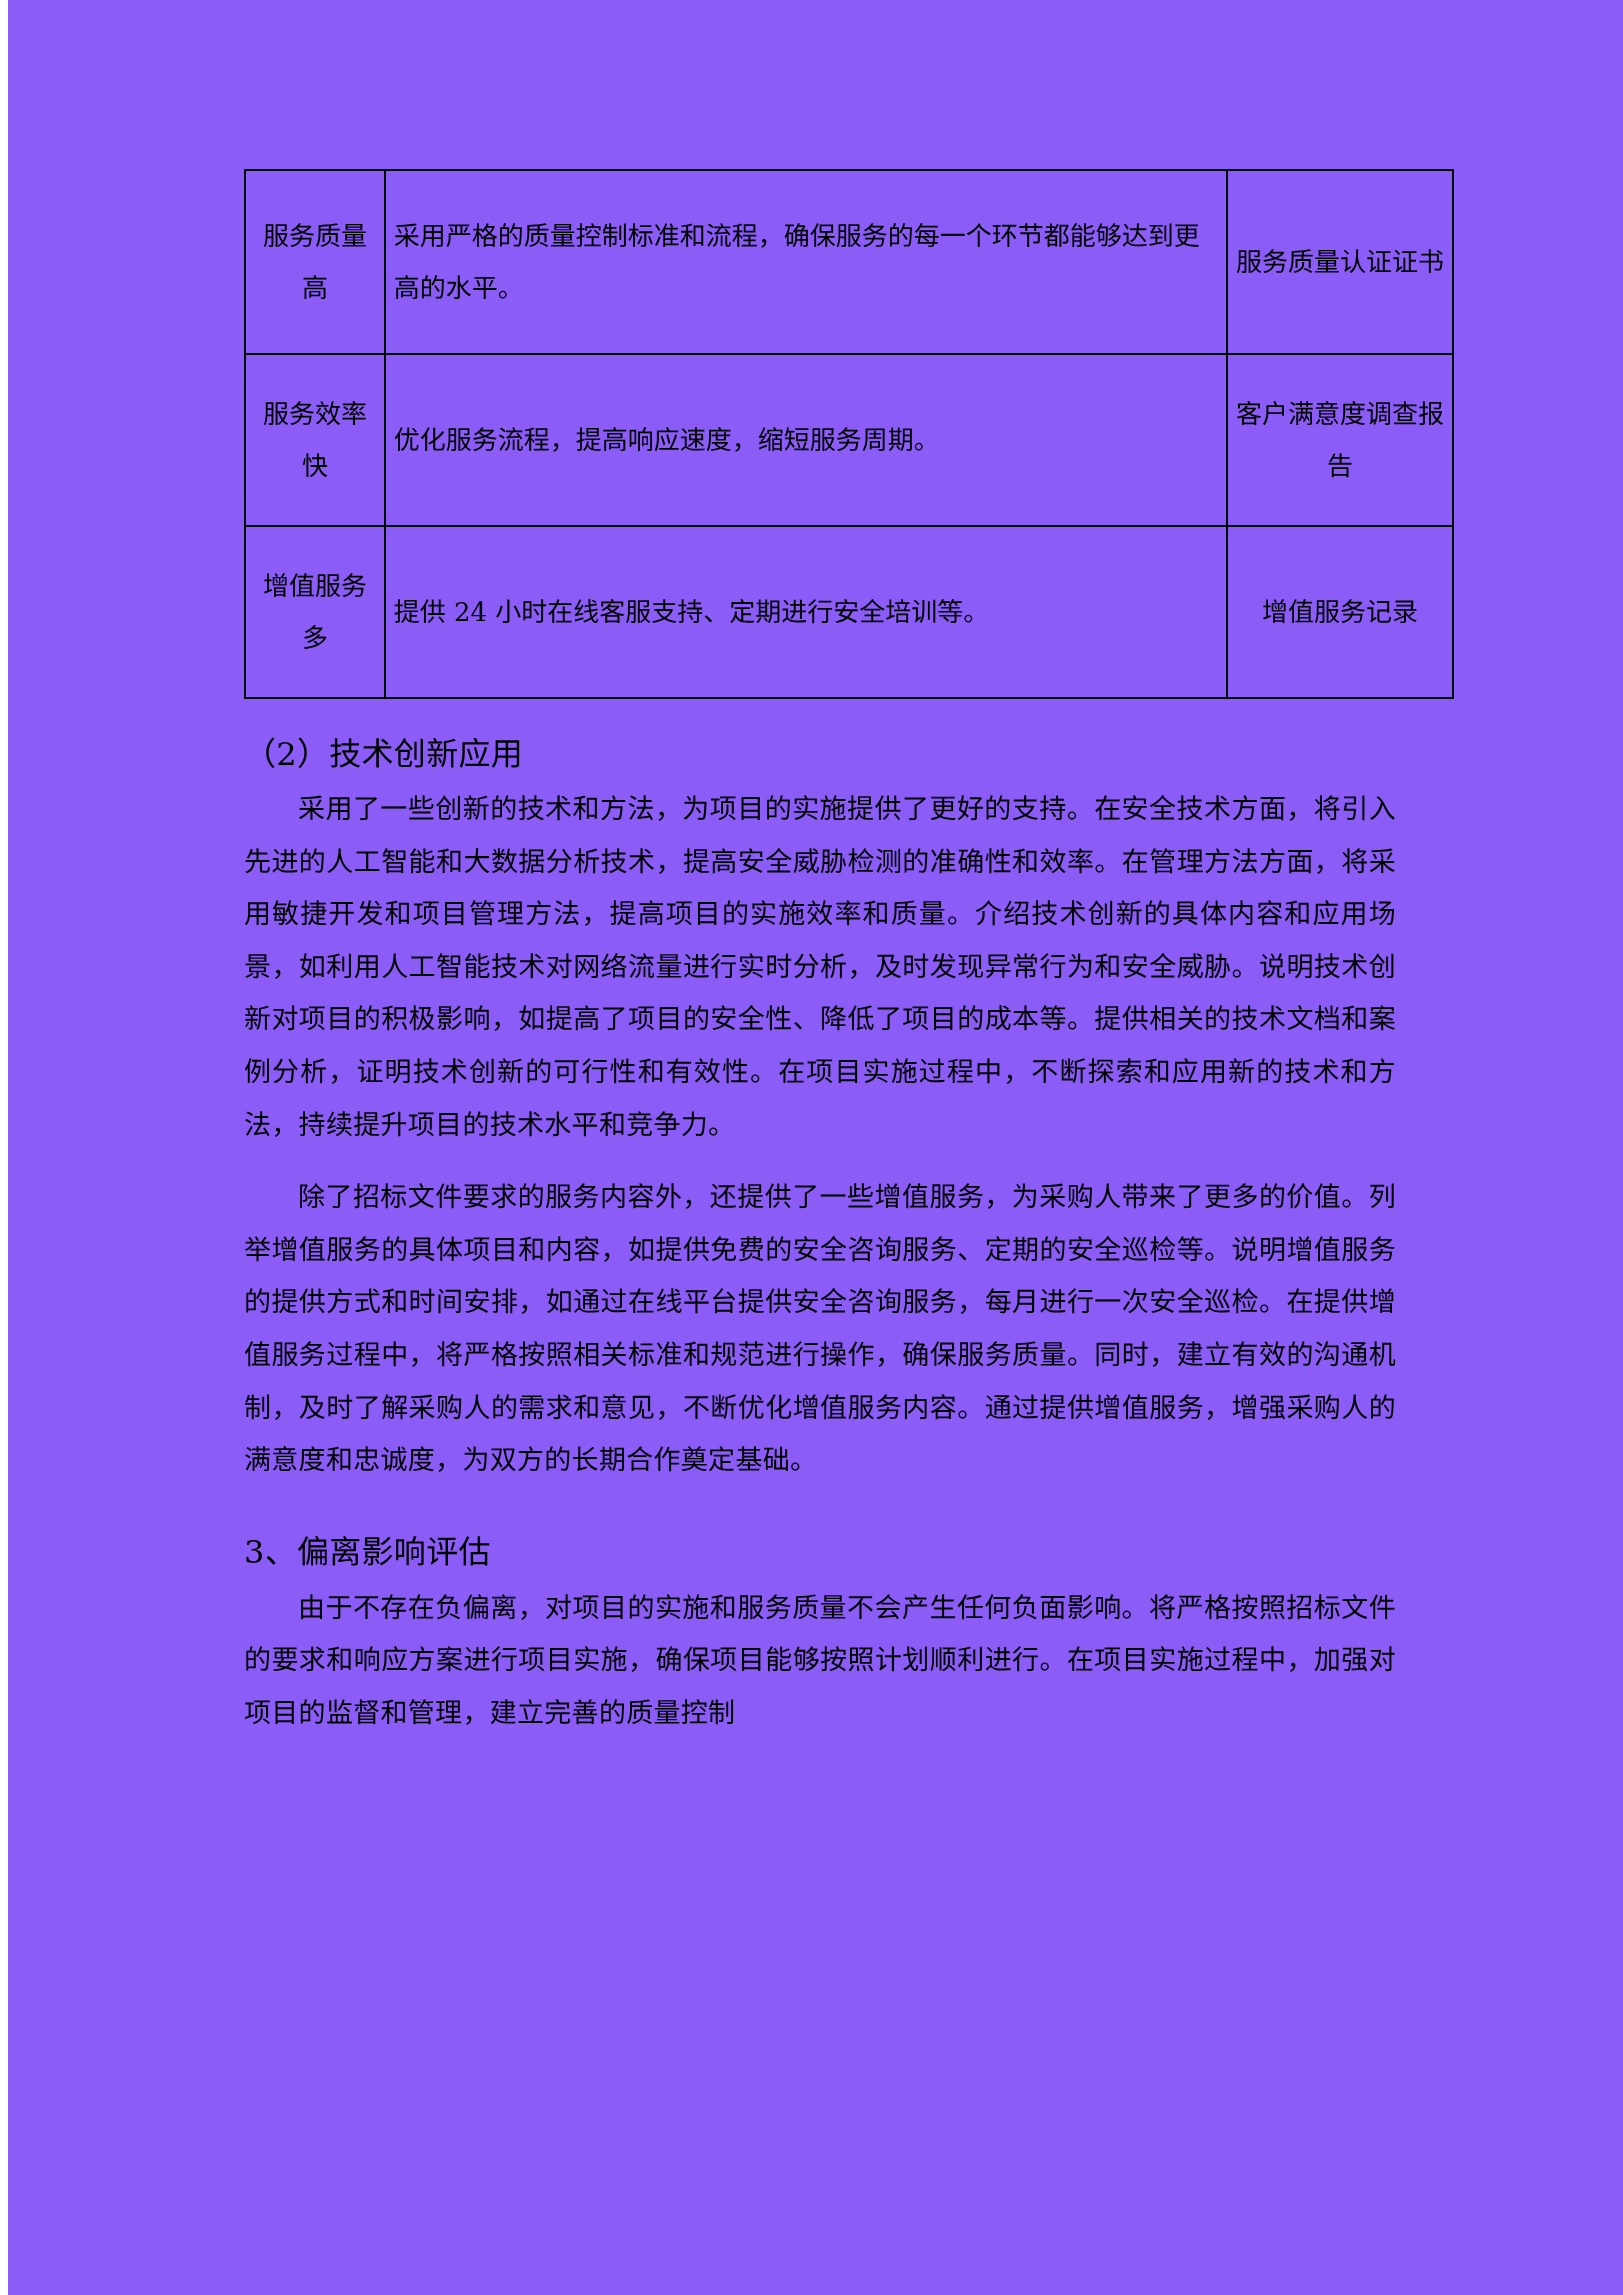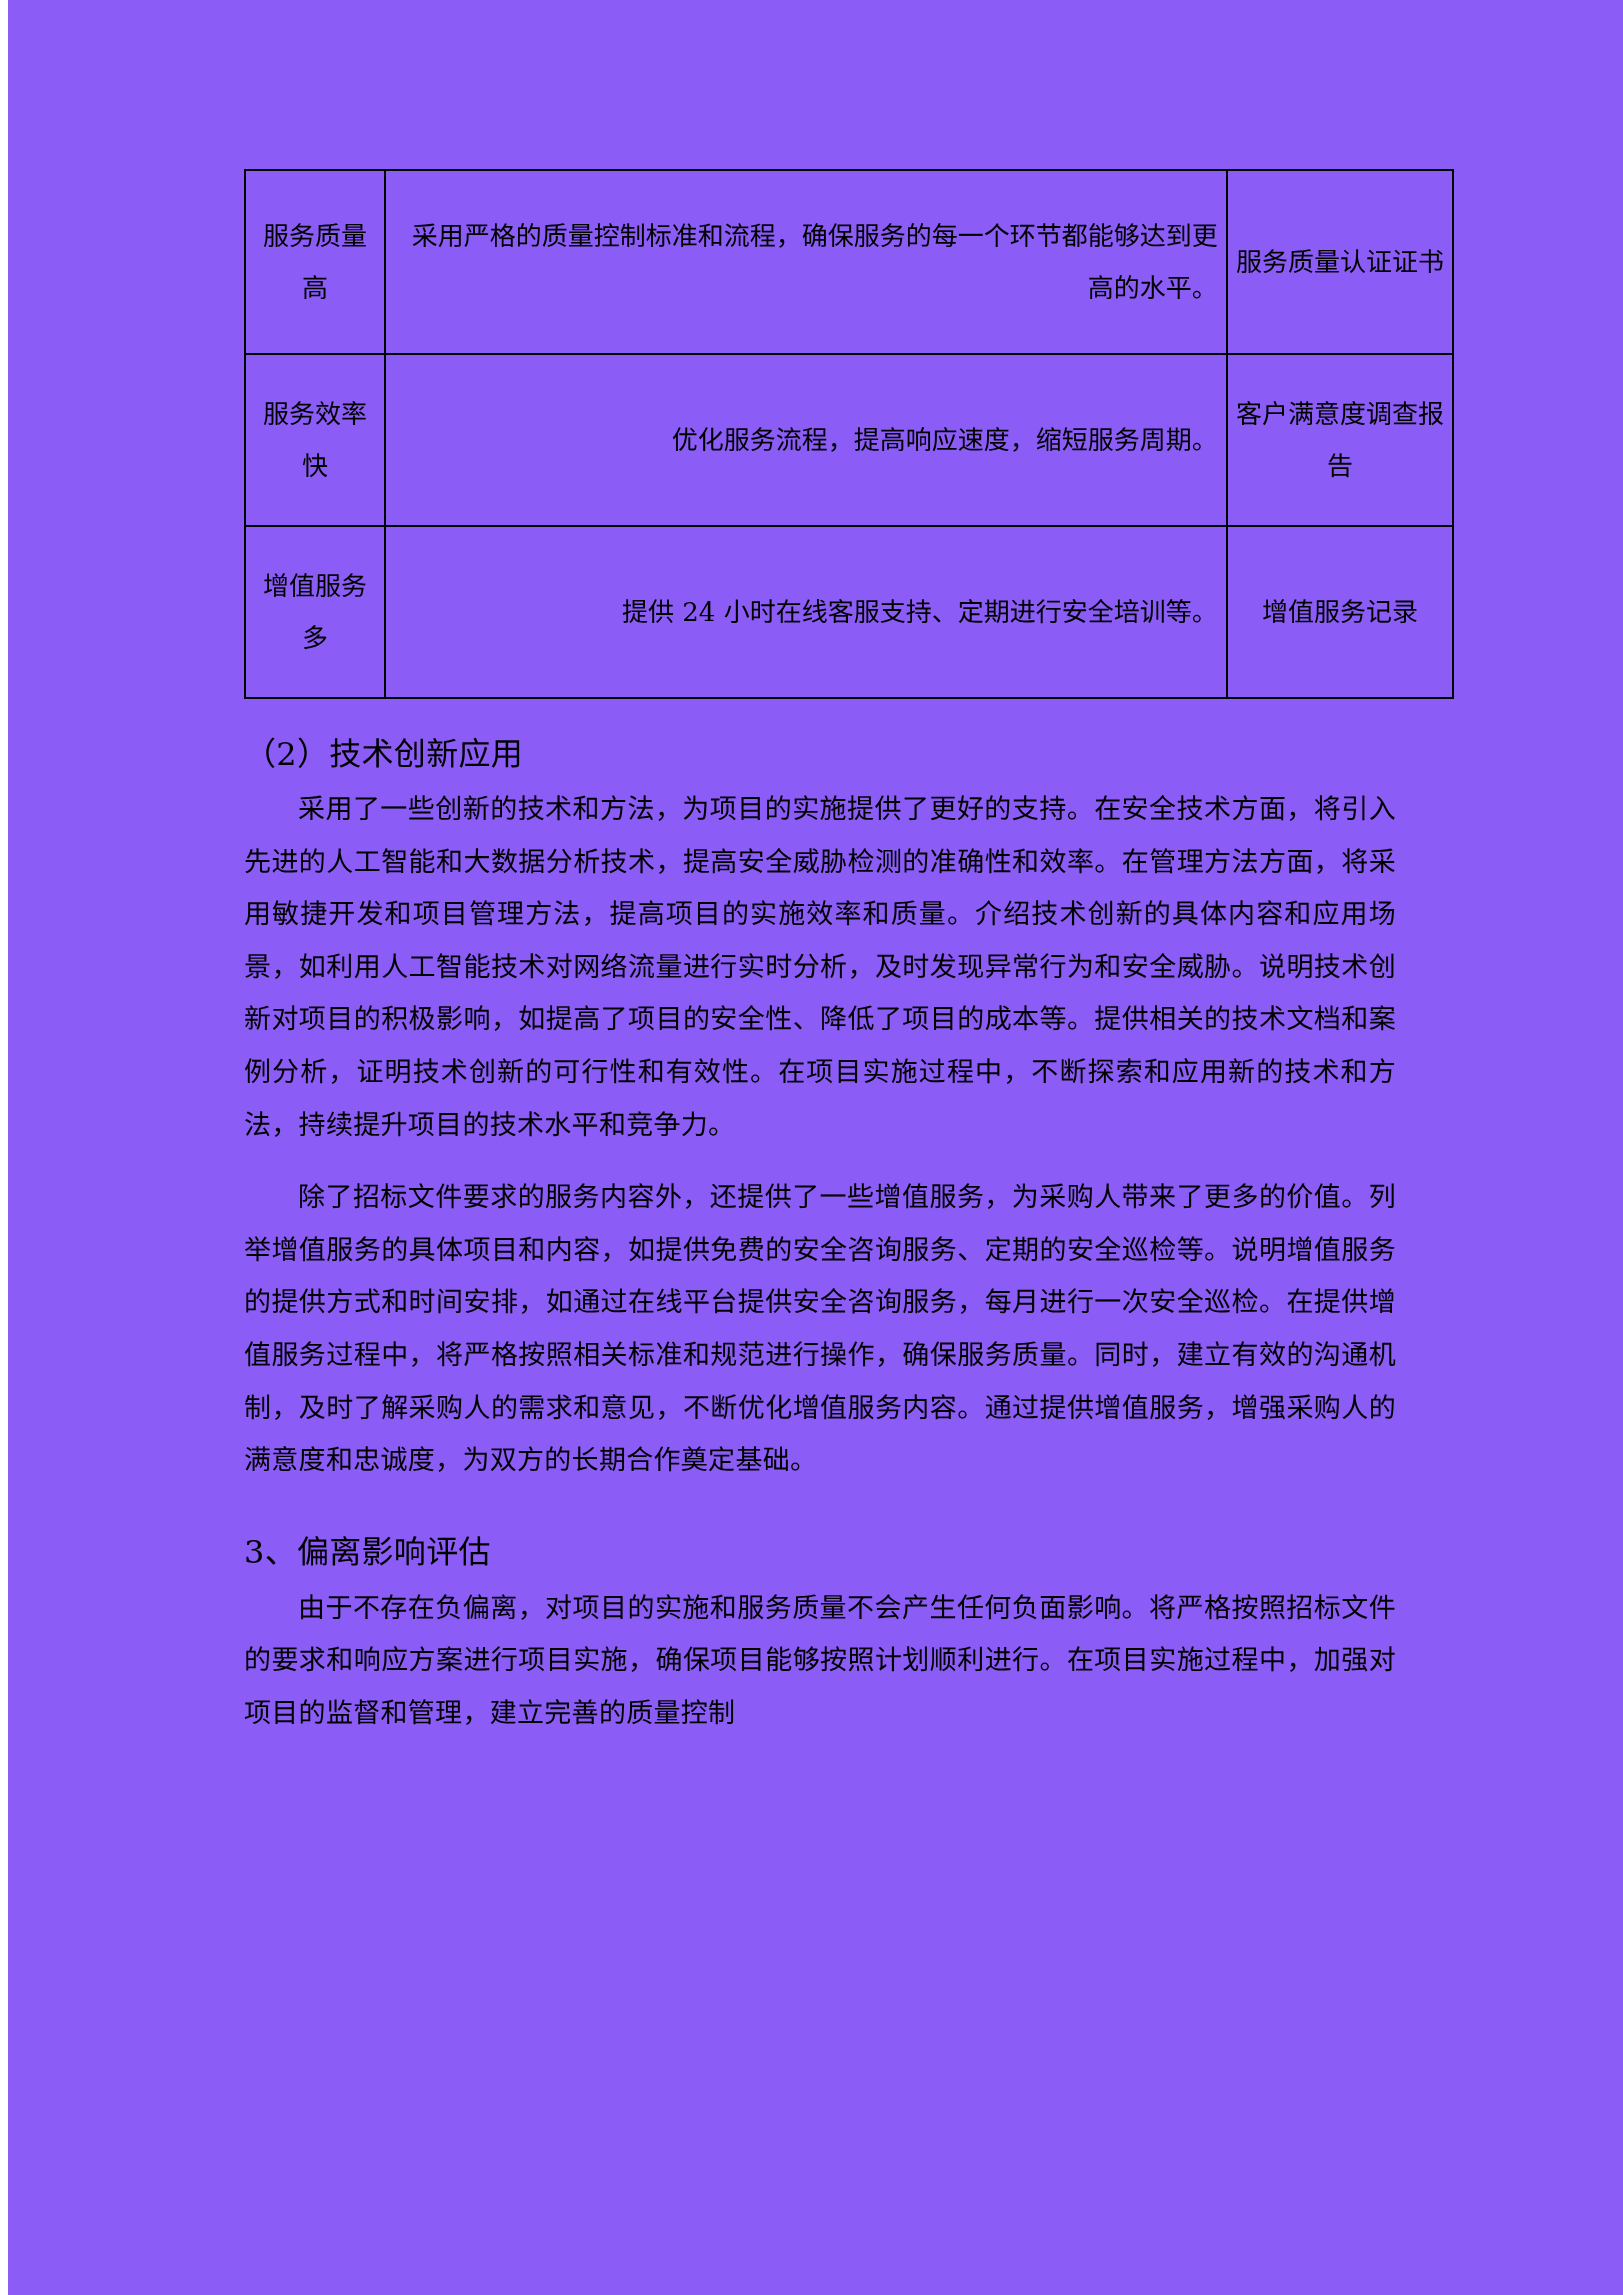--- a/index.html
+++ b/index.html
@@ -40,21 +40,21 @@
     font-size: 26px;
     line-height: 2.0;
     font-family: "DejaVu Serif", "Liberation Serif", serif;
   }
   td.col-a {
     width: 122px;
     text-align: center;
   }
   td.col-b {
     width: 824px;
-    text-align: right;
+    text-align: left;
   }
   td.col-c {
     width: 209px;
     text-align: center;
   }
   .cell-inner {
     display: block;
     word-break: break-all;
   }
   tr.row-1 td { height: 148px; }

